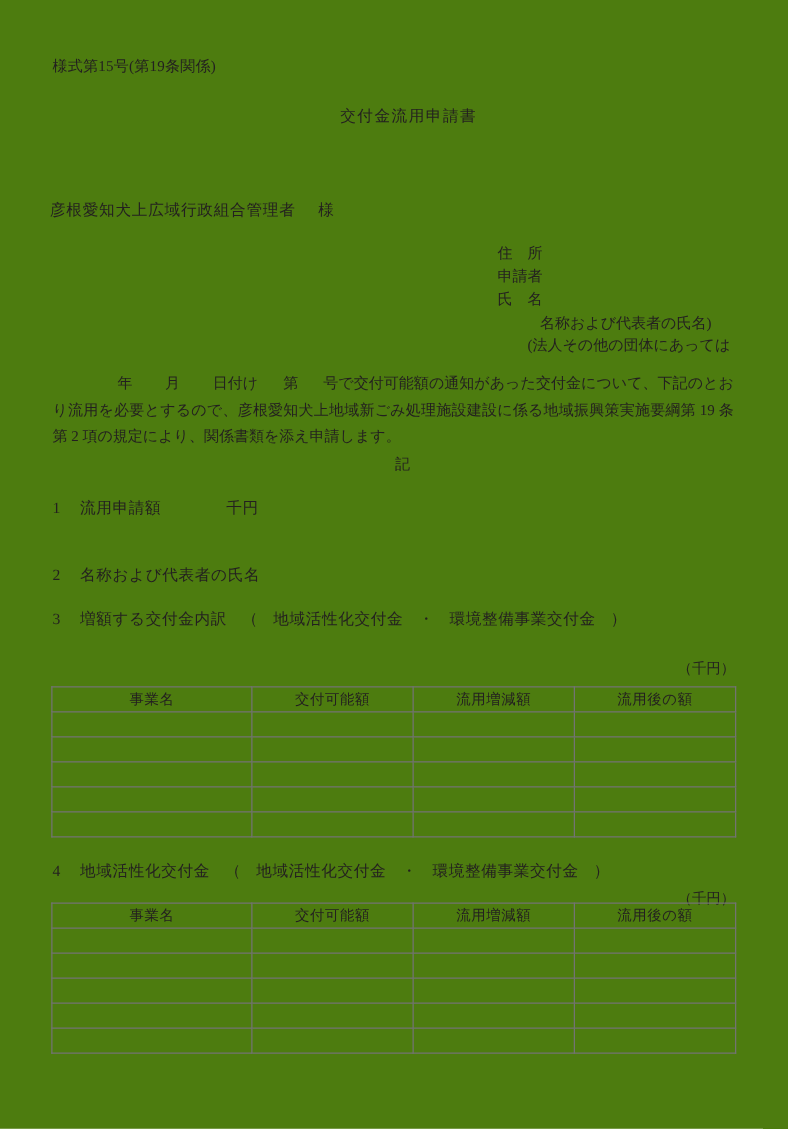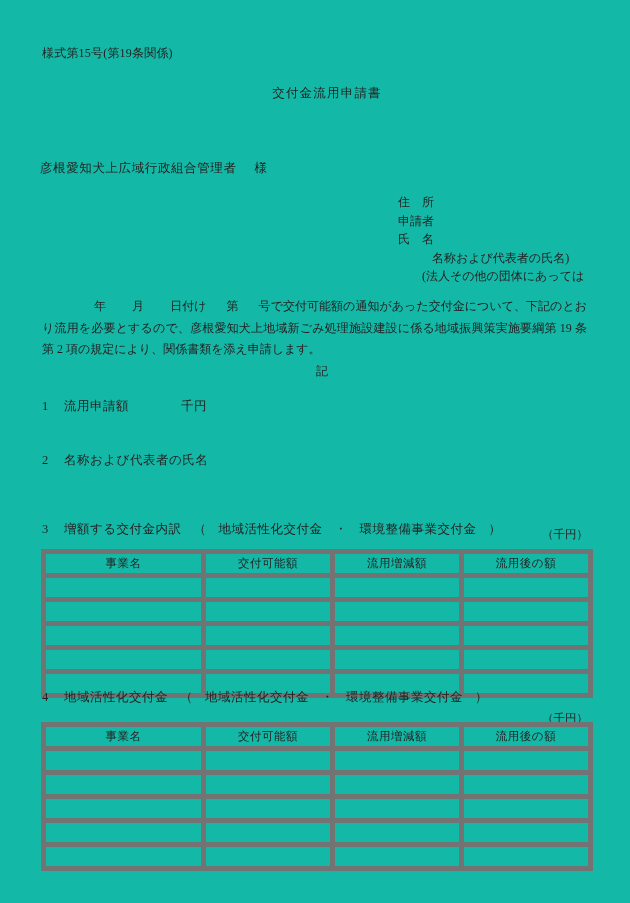--- a/index.html
+++ b/index.html
@@ -12,21 +12,21 @@
     height: 903px;
     position: relative;
     font-family: "Liberation Serif", "DejaVu Serif", serif;
     color: #231f20;
     font-size: 11.5px;
     overflow: hidden;
   }
   .page {
     position: absolute;
     inset: 0;
-    background: #14b8a6;
+    background: #4d7c0f;
     text-decoration: underline;
   }
 
   
   .abs { position: absolute; white-space: pre; }
 
   .form-no {
     left: 42px;  top: 45px;
     font-size: 12px;
     letter-spacing: .2px;
@@ -92,21 +92,21 @@
     position: absolute;
     left: 42px;
     font-size: 12.5px;
     letter-spacing: .5px;
     white-space: pre;
   }
   .item .num { display: inline-block; width: 22px; }
   .item-1 { top: 398px; }
   .item-1 .amount-gap { display: inline-block; width: 52px; }
   .item-2 { top: 452px; }
-  .item-3 { top: 521px; }
+  .item-3 { top: 487px; }
   .item-4 { top: 689px; }
   .item .paren-gap { display: inline-block; width: 12px; }
 
   .unit-label {
     position: absolute;
     right: 42px;
     font-size: 11.5px;
   }
   .unit-3 { top: 527px; }
   .unit-4 { top: 711px; }
@@ -117,21 +117,21 @@
     left: 41px;
     width: 547px;
     border-collapse: collapse;
     table-layout: fixed;
     font-size: 11.5px;
   }
   table.t3 { top: 549px; }
   table.t4 { top: 722px; }
   table.grant-table th,
   table.grant-table td {
-    border: 5px solid #737373;
+    border: 1px solid #737373;
     padding: 0;
     height: 19px;
     text-align: center;
     font-weight: normal;
     letter-spacing: .5px;
   }
   table.grant-table th { height: 19px; }
   table.grant-table col.c1 { width: 160px; }
   table.grant-table col.c2 { width: 129px; }
   table.grant-table col.c3 { width: 129px; }

